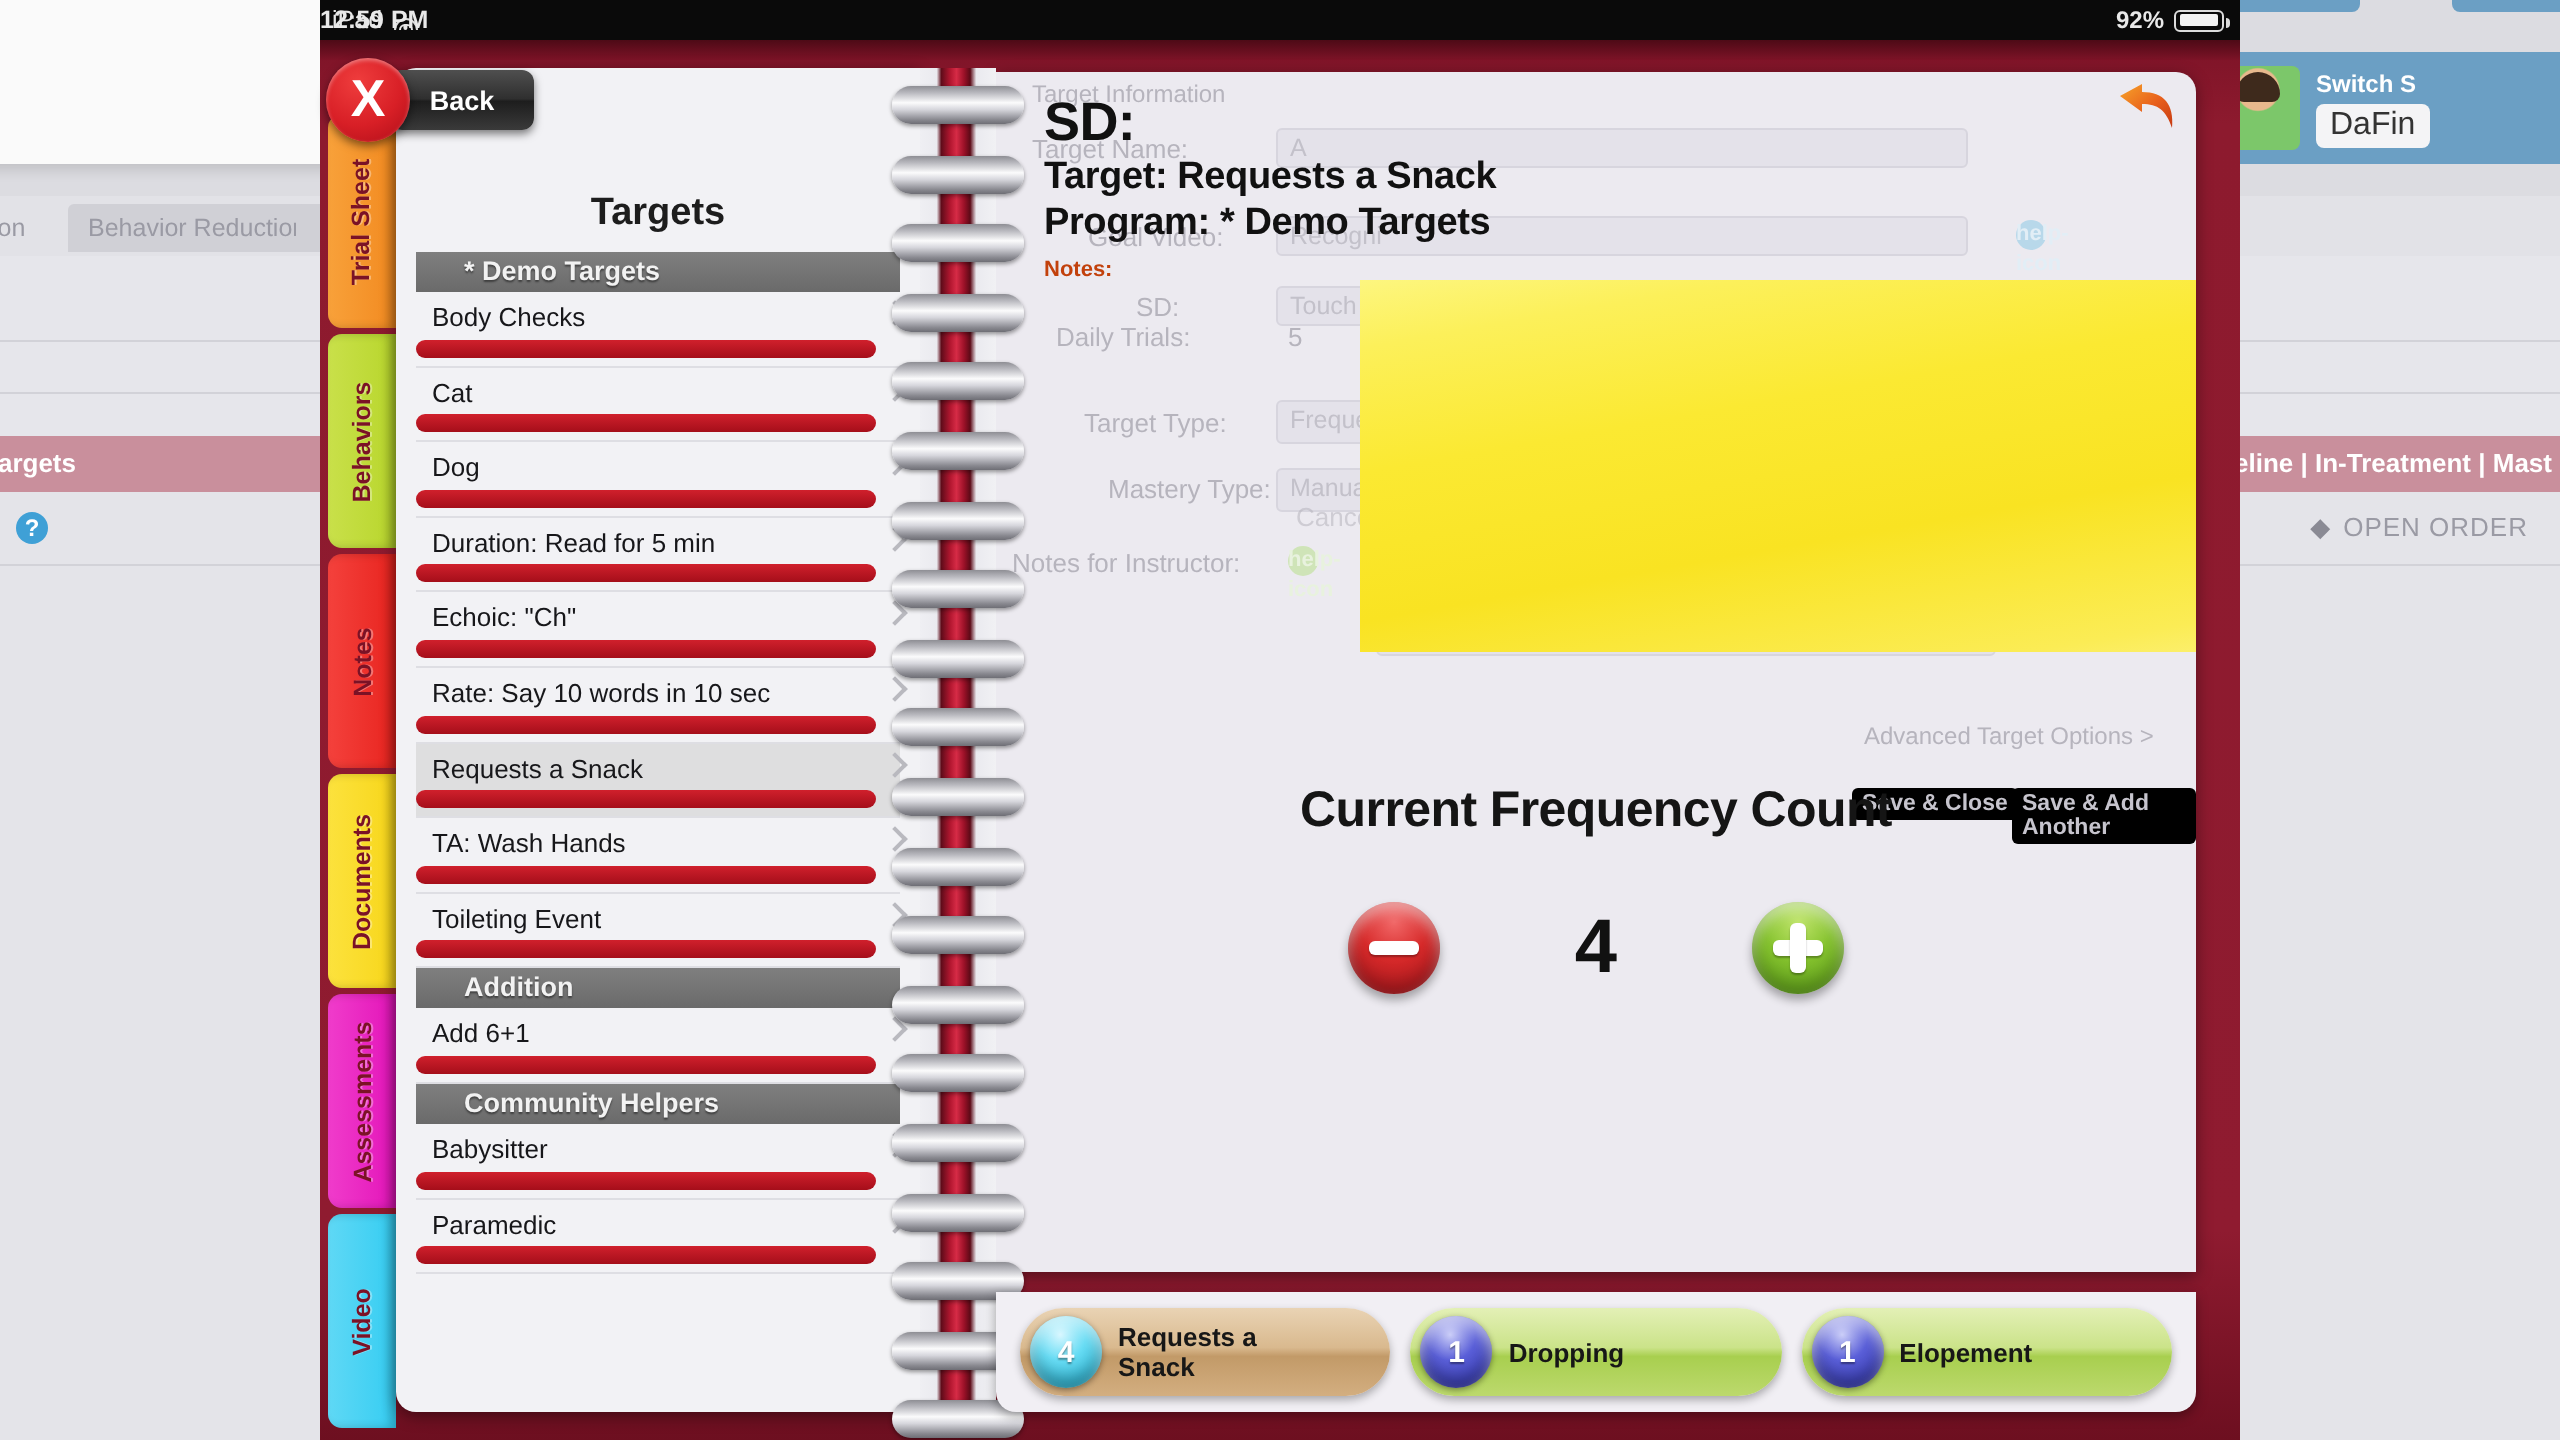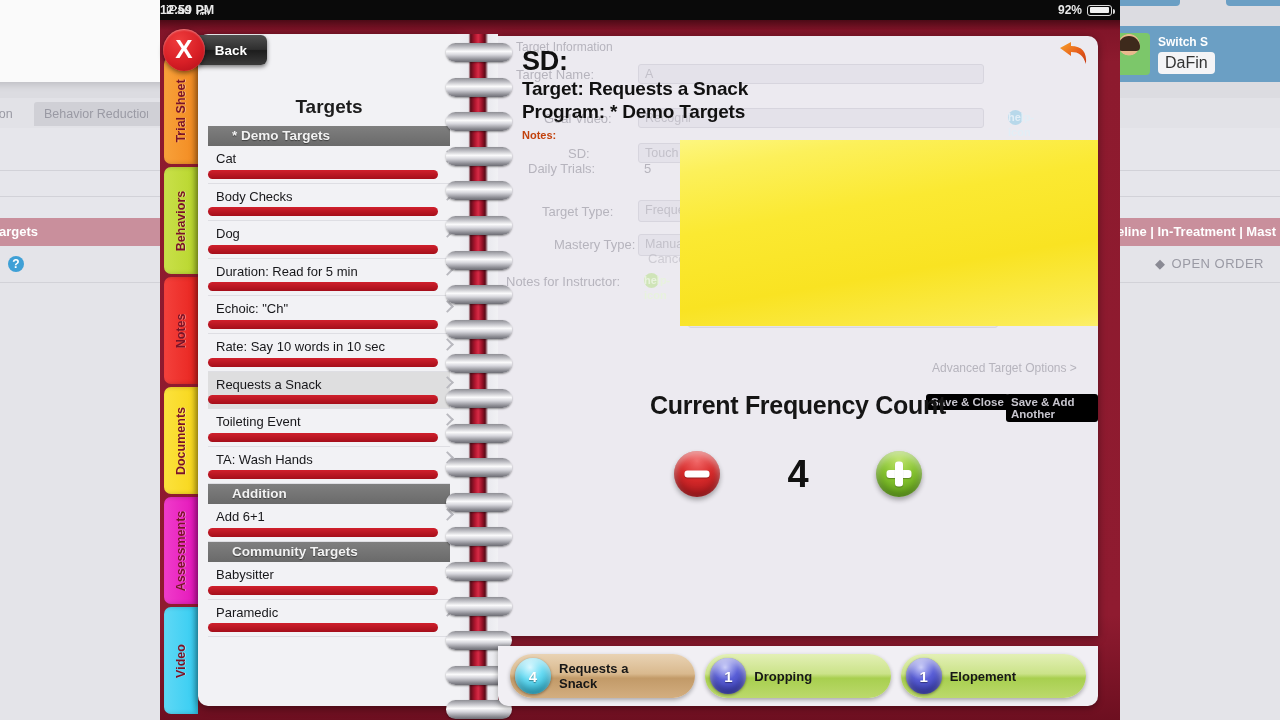--- a/index.html
+++ b/index.html
@@ -391,26 +391,26 @@
       <div class="stab t5">
           <span>Video</span>
         </div>
     </div>
 
     <div id="leftpage">
       <div id="targets-title">Targets</div>
       <div id="target-list">
           <div class="grp">* Demo Targets</div>
           <div class="trow">
+            <span class="tname">Body Checks</span>
+            <span class="bar"></span>
+            <span class="chev"></span>
+          </div>
+          <div class="trow">
             <span class="tname">Cat</span>
-            <span class="bar"></span>
-            <span class="chev"></span>
-          </div>
-          <div class="trow">
-            <span class="tname">Body Checks</span>
             <span class="bar"></span>
             <span class="chev"></span>
           </div>
           <div class="trow">
             <span class="tname">Dog</span>
             <span class="bar"></span>
             <span class="chev"></span>
           </div>
           <div class="trow">
             <span class="tname">Duration: Read for 5 min</span>
@@ -426,36 +426,36 @@
             <span class="tname">Rate: Say 10 words in 10 sec</span>
             <span class="bar"></span>
             <span class="chev"></span>
           </div>
           <div class="trow sel">
             <span class="tname">Requests a Snack</span>
             <span class="bar"></span>
             <span class="chev"></span>
           </div>
           <div class="trow">
+            <span class="tname">TA: Wash Hands</span>
+            <span class="bar"></span>
+            <span class="chev"></span>
+          </div>
+          <div class="trow">
             <span class="tname">Toileting Event</span>
             <span class="bar"></span>
             <span class="chev"></span>
           </div>
-          <div class="trow">
-            <span class="tname">TA: Wash Hands</span>
-            <span class="bar"></span>
-            <span class="chev"></span>
-          </div>
           <div class="grp">Addition</div>
           <div class="trow">
             <span class="tname">Add 6+1</span>
             <span class="bar"></span>
             <span class="chev"></span>
           </div>
-          <div class="grp">Community Targets</div>
+          <div class="grp">Community Helpers</div>
           <div class="trow">
             <span class="tname">Babysitter</span>
             <span class="bar"></span>
             <span class="chev"></span>
           </div>
           <div class="trow">
             <span class="tname">Paramedic</span>
             <span class="bar"></span>
             <span class="chev"></span>
           </div>

